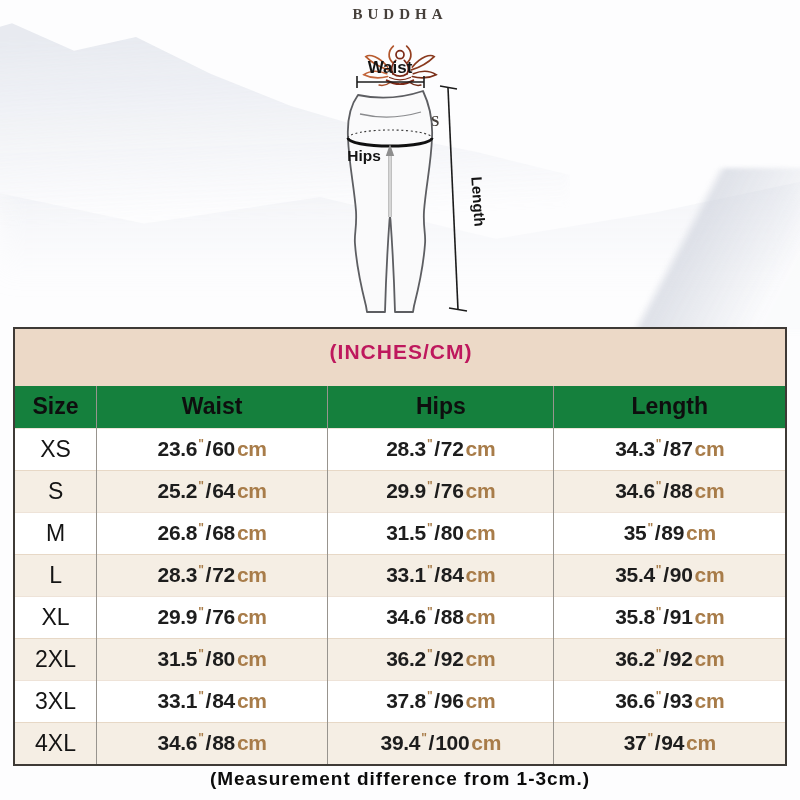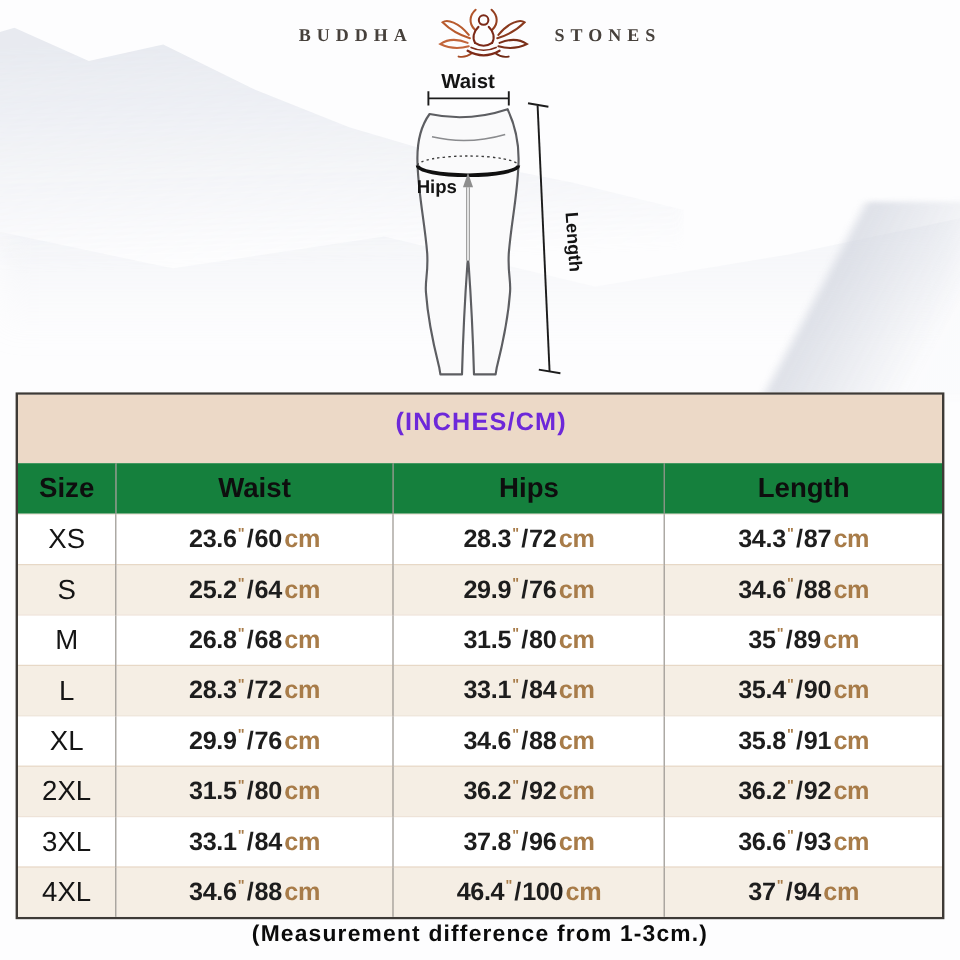--- a/index.html
+++ b/index.html
@@ -25,21 +25,21 @@
     clip-path:polygon(0 28%,18% 44%,40% 30%,62% 52%,82% 38%,100% 22%,100% 100%,0 100%);
     filter:blur(12px);
   }
   .mtn-c{
     top:168px;right:-24px;width:260px;height:165px;opacity:.9;
     background:linear-gradient(118deg,rgba(255,255,255,0) 44%,rgba(208,212,222,.75) 47%,rgba(238,240,245,.15) 80%);
     filter:blur(2px);
   }
 
   
-  .logo{position:absolute;top:6px;left:0;width:100%;display:flex;align-items:center;justify-content:center;gap:21px;}
+  .logo{position:absolute;top:6px;left:0;width:100%;display:flex;align-items:center;justify-content:center;gap:21px;flex-direction:column;}
   .logo-word{
     font-family:"Liberation Serif", serif;
     font-size:15px;letter-spacing:5px;color:#46403b;font-weight:bold;
   }
   .lotus{display:block;}
 
   
   .diagram{position:absolute;left:320px;top:56px;width:200px;height:268px;}
   .measure-label{font-family:"Liberation Sans",sans-serif;font-weight:bold;fill:#141414;}
 
@@ -48,21 +48,21 @@
     position:absolute;left:13px;top:327px;width:770px;height:435px;
     border:2px solid #3e3a36;background:#fff;
     display:flex;flex-direction:column;
   }
   .chart-title{
     height:57px;flex:0 0 57px;background:#ecd9c7;
     display:flex;align-items:baseline;justify-content:center;padding-top:0;
   }
   .chart-title-inner{display:flex;align-items:baseline;margin-top:11px;}
   .t-main{font-size:31px;font-weight:bold;color:#9a7141;letter-spacing:1.5px;}
-  .t-sub{font-size:21px;font-weight:bold;color:#6d28d9;letter-spacing:1px;margin-left:2px;}
+  .t-sub{font-size:21px;font-weight:bold;color:#be185d;letter-spacing:1px;margin-left:2px;}
   table.sizes{width:100%;border-collapse:collapse;table-layout:fixed;flex:1;}
   table.sizes tr{height:42px;}
   table.sizes th, table.sizes td{padding:0;text-align:center;vertical-align:middle;}
   table.sizes th+th, table.sizes td+td{border-left:1px solid #98948e;}
   table.sizes thead th{font-size:23px;font-weight:bold;color:#0e0e0e;background:#15803d;}
   table.sizes tbody tr td{border-top:1px solid rgba(205,175,143,.35);}
   table.sizes tbody tr:nth-child(even){background:#f5eee4;}
   .sz{font-size:23px;color:#141414;font-weight:normal;}
   .c-val{font-size:21px;color:#1d1d1d;font-weight:bold;letter-spacing:-0.3px;white-space:nowrap;}
   .gold{color:#a87c49;}
@@ -214,21 +214,21 @@
   </tr>
           <tr>
     <td><span class="sz">3XL</span></td>
     <td class="c-val"><span class="v-in">33.1</span><span class="u-mark gold">"</span><span class="u-slash">/</span><span class="v-cm">84</span><span class="u-cm gold">cm</span></td>
     <td class="c-val"><span class="v-in">37.8</span><span class="u-mark gold">"</span><span class="u-slash">/</span><span class="v-cm">96</span><span class="u-cm gold">cm</span></td>
     <td class="c-val"><span class="v-in">36.6</span><span class="u-mark gold">"</span><span class="u-slash">/</span><span class="v-cm">93</span><span class="u-cm gold">cm</span></td>
   </tr>
           <tr>
     <td><span class="sz">4XL</span></td>
     <td class="c-val"><span class="v-in">34.6</span><span class="u-mark gold">"</span><span class="u-slash">/</span><span class="v-cm">88</span><span class="u-cm gold">cm</span></td>
-    <td class="c-val"><span class="v-in">46.4</span><span class="u-mark gold">"</span><span class="u-slash">/</span><span class="v-cm">100</span><span class="u-cm gold">cm</span></td>
+    <td class="c-val"><span class="v-in">39.4</span><span class="u-mark gold">"</span><span class="u-slash">/</span><span class="v-cm">100</span><span class="u-cm gold">cm</span></td>
     <td class="c-val"><span class="v-in">37</span><span class="u-mark gold">"</span><span class="u-slash">/</span><span class="v-cm">94</span><span class="u-cm gold">cm</span></td>
   </tr>
         </tbody>
     </table>
   </div>
 
   <div class="footer-note">(Measurement difference from 1-3cm.)</div>
 
 </div>
 

